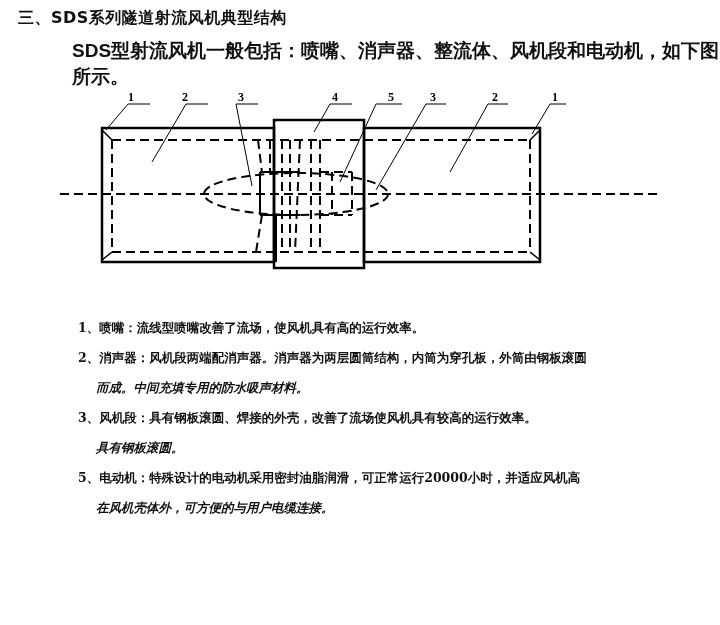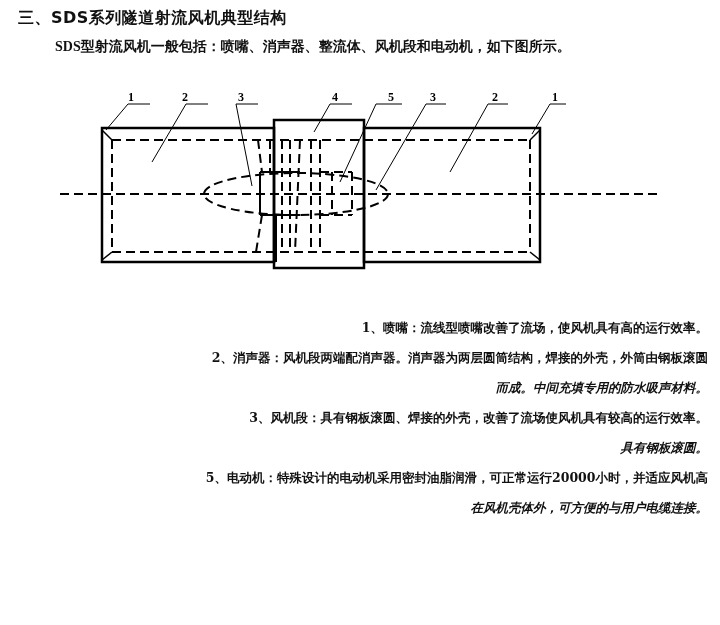--- a/index.html
+++ b/index.html
@@ -7,34 +7,34 @@
     width: 720px; height: 625px; position: relative; overflow: hidden;
     font-family: "DejaVu Sans", "Liberation Sans", sans-serif;
     color: #111111;
   }
   .title {
     position: absolute; left: 18px; top: 8px;
     font-size: 16px; font-weight: bold; letter-spacing: 0.5px;
     font-family: "DejaVu Sans", sans-serif;
   }
   .intro {
-    position: absolute; left: 55px; top: 38px;
-    font-size: 14px; font-weight: bold;
-    font-family: Liberation Serif, serif;
+    position: absolute; left: 72px; top: 38px;
+    font-size: 19px; font-weight: bold;
+    font-family: Liberation Sans, sans-serif;
   }
   .diagram { position: absolute; left: 0; top: 80px; width: 720px; height: 210px; }
   .callout {
     font-family: "Liberation Serif", serif; font-size: 12px; font-weight: bold;
   }
   .items {
     position: absolute; left: 78px; top: 313px; width: 630px;
     font-family: "DejaVu Serif", "Liberation Serif", serif;
     font-size: 12.5px; font-weight: bold; line-height: 30px;
   }
-  .item { position: relative; text-align: right; }
+  .item { position: relative; }
   .item .line { display: block; white-space: nowrap; }
   .item .cont { padding-left: 18px; font-style: italic; }
   .num { display: inline; }
 </style>
 </head>
 <body>
 
 <div class="title">三、SDS系列隧道射流风机典型结构</div>
 <div class="intro">SDS型射流风机一般包括：喷嘴、消声器、整流体、风机段和电动机，如下图所示。</div>
 
@@ -115,21 +115,21 @@
     <text x="492" y="101">2</text>
     <text x="552" y="101">1</text>
   </g>
 </svg>
 
 <div class="items">
   <div class="item">
     <span class="line"><span class="num">1、</span><span>喷嘴：流线型喷嘴改善了流场，使风机具有高的运行效率。</span></span>
   </div>
   <div class="item">
-    <span class="line"><span class="num">2、</span><span>消声器：风机段两端配消声器。消声器为两层圆筒结构，焊接的外壳，外筒由钢板滚圆</span></span>
+    <span class="line"><span class="num">2、</span><span>消声器：风机段两端配消声器。消声器为两层圆筒结构，内筒为穿孔板，外筒由钢板滚圆</span></span>
     <span class="line cont">而成。中间充填专用的防水吸声材料。</span>
   </div>
   <div class="item">
     <span class="line"><span class="num">3、</span><span>风机段：具有钢板滚圆、焊接的外壳，改善了流场使风机具有较高的运行效率。</span></span>
     <span class="line cont">具有钢板滚圆。</span>
   </div>
   <div class="item">
     <span class="line"><span class="num">5、</span><span>电动机：特殊设计的电动机采用密封油脂润滑，可正常运行20000小时，并适应风机高</span></span>
     <span class="line cont">在风机壳体外，可方便的与用户电缆连接。</span>
   </div>

